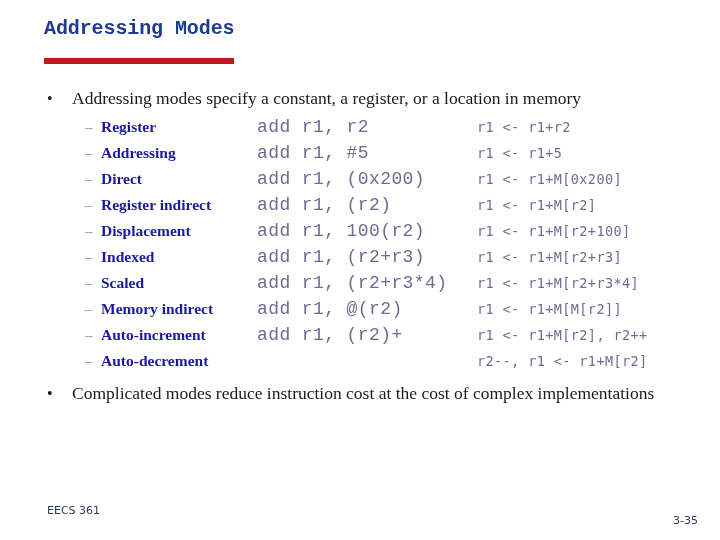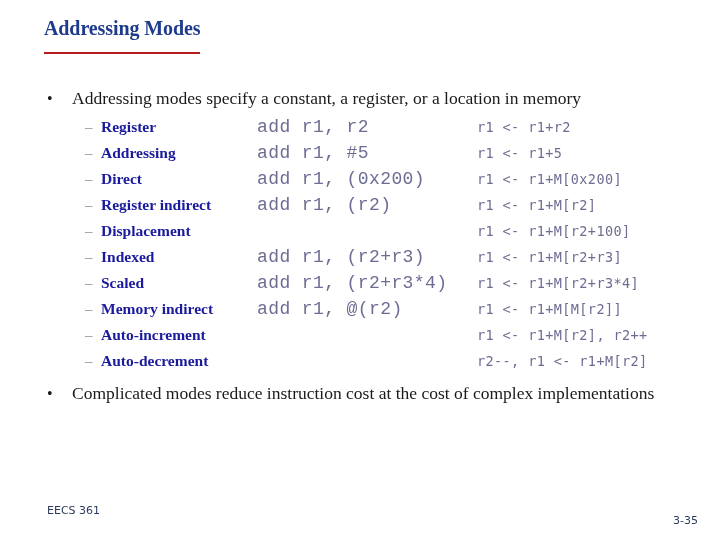--- a/index.html
+++ b/index.html
@@ -21,28 +21,28 @@
     position: absolute;
     inset: 0;
     background: #ffffff;
   }
 
   
   .slide-title {
     position: absolute;
     left: 44px;
     top: 17px;
-    font-family: Liberation Serif, serif;
+    font-family: Liberation Mono, monospace;
     font-size: 20px;
     font-weight: bold;
     color: #1f3c8c;
     letter-spacing: -0.1px;
     white-space: nowrap;
-    padding-bottom: 12px;
-    border-bottom: 2px solid #b91c1c;
+    padding-bottom: 18px;
+    border-bottom: 6px solid #b91c1c;
     line-height: 1.15;
   }
 
   
   .body-area {
     position: absolute;
     left: 0;
     top: 88px;
     width: 720px;
   }
@@ -164,20 +164,21 @@
         </div>
         <div class="mode-row">
           <span class="mode-dash">–</span>
           <span class="mode-name">Register indirect</span>
           <span class="mode-code">add r1, (r2)</span>
           <span class="mode-effect">r1 &lt;- r1+M[r2]</span>
         </div>
         <div class="mode-row">
           <span class="mode-dash">–</span>
           <span class="mode-name">Displacement</span>
+          <span class="mode-code">add r1, 100(r2)</span>
           <span class="mode-effect">r1 &lt;- r1+M[r2+100]</span>
         </div>
         <div class="mode-row">
           <span class="mode-dash">–</span>
           <span class="mode-name">Indexed</span>
           <span class="mode-code">add r1, (r2+r3)</span>
           <span class="mode-effect">r1 &lt;- r1+M[r2+r3]</span>
         </div>
         <div class="mode-row">
           <span class="mode-dash">–</span>
@@ -187,20 +188,21 @@
         </div>
         <div class="mode-row">
           <span class="mode-dash">–</span>
           <span class="mode-name">Memory indirect</span>
           <span class="mode-code">add r1, @(r2)</span>
           <span class="mode-effect">r1 &lt;- r1+M[M[r2]]</span>
         </div>
         <div class="mode-row">
           <span class="mode-dash">–</span>
           <span class="mode-name">Auto-increment</span>
+          <span class="mode-code">add r1, (r2)+</span>
           <span class="mode-effect">r1 &lt;- r1+M[r2], r2++</span>
         </div>
         <div class="mode-row">
           <span class="mode-dash">–</span>
           <span class="mode-name">Auto-decrement</span>
           <span class="mode-effect">r2--, r1 &lt;- r1+M[r2]</span>
         </div>
       </div>
 
     <div class="bullet-row" id="bullet-outro">

